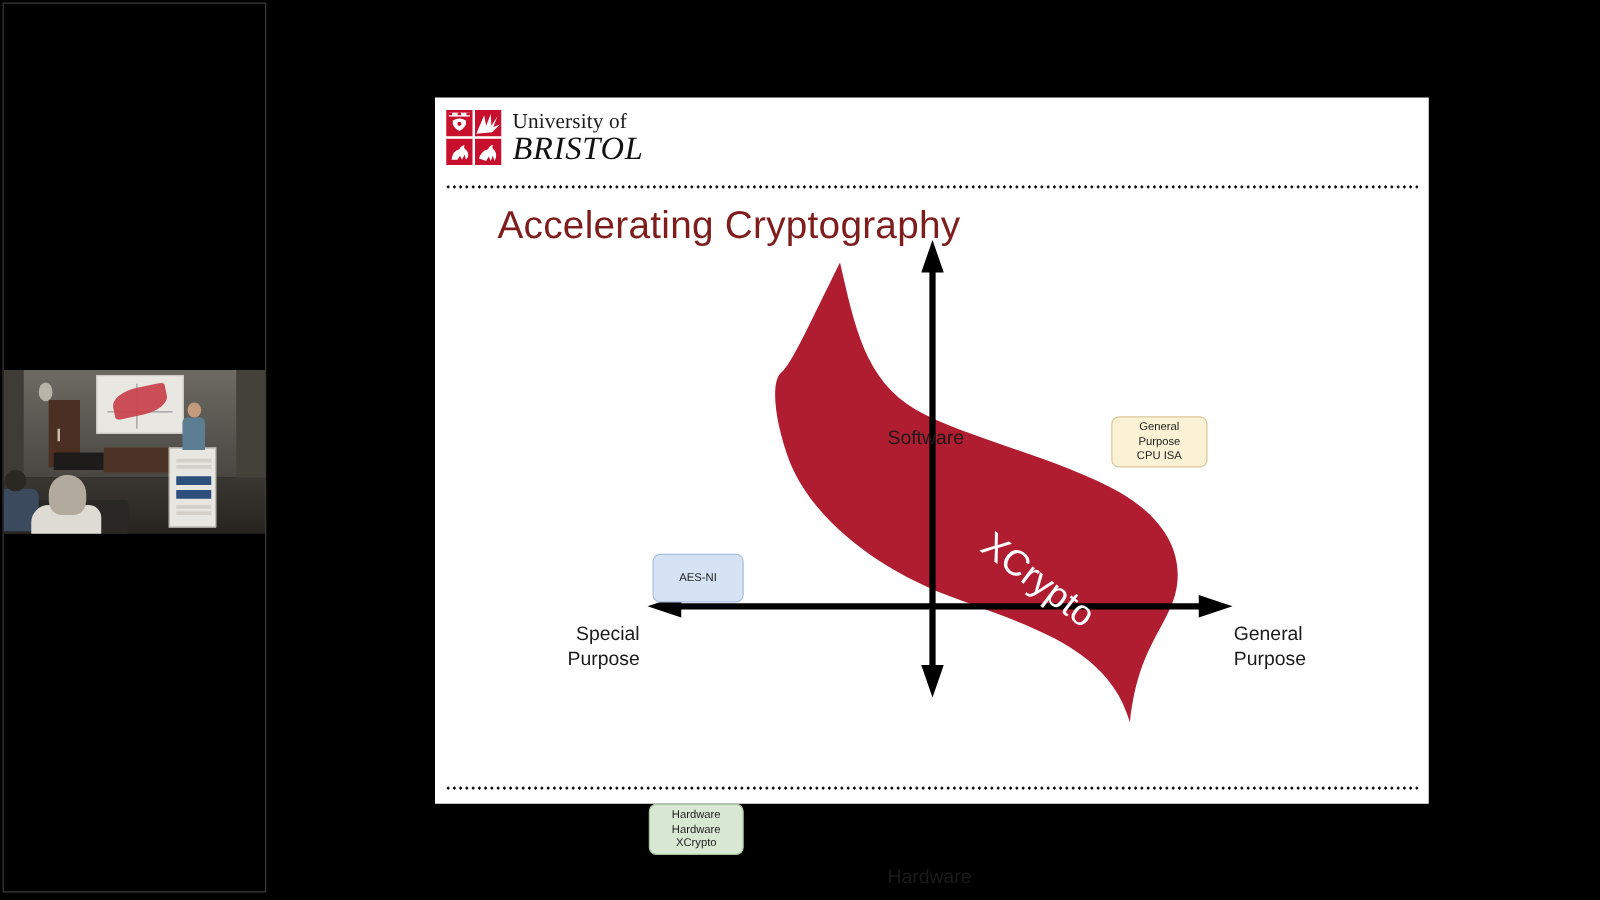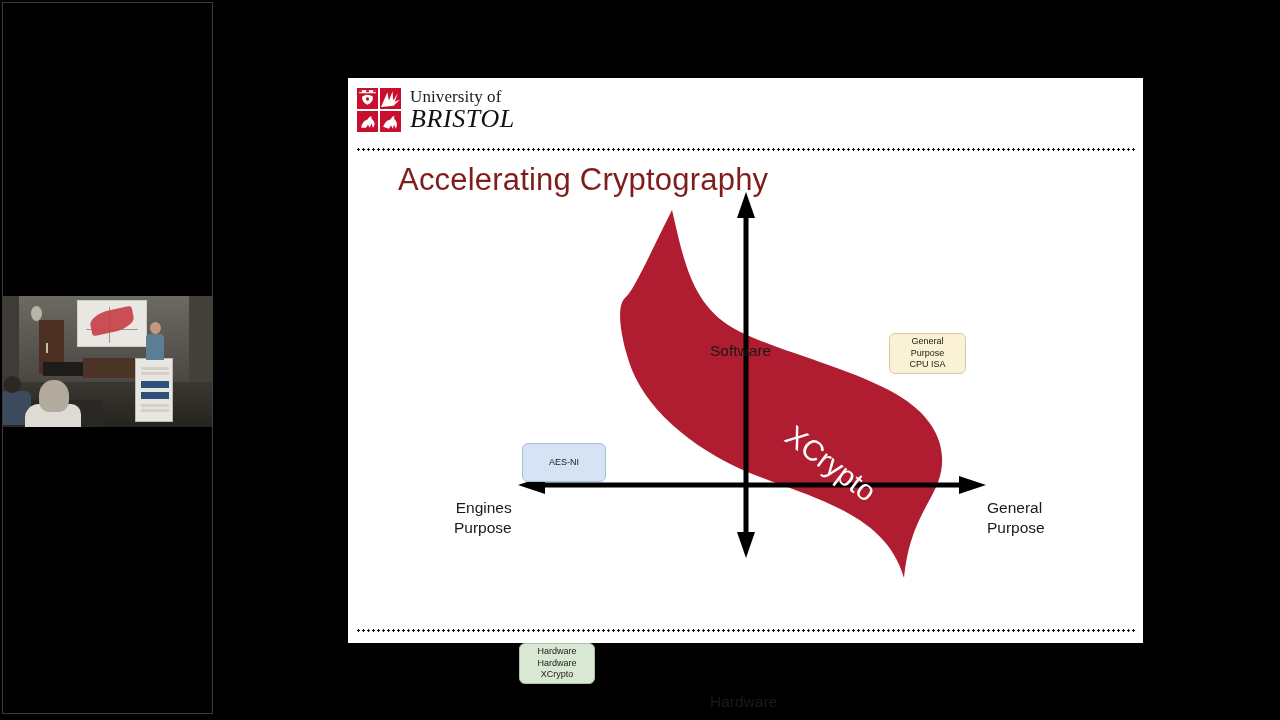--- a/index.html
+++ b/index.html
@@ -284,21 +284,21 @@
     line-height: 1.32;
     color: #1a1a1a;
     padding: 3px 4px;
   }
   #callout-gp-cpu-isa {
     left: 541px; top: 145px; width: 77px; height: 41px;
     background: #fbf2d5;
     border: 1px solid #d9c89a;
   }
   #callout-aes-ni {
-    left: 174px; top: 255px; width: 84px; height: 39px;
+    left: 174px; top: 255px; width: 73px; height: 39px;
     background: #d6e3f5;
     border: 1px solid #a8bedd;
   }
   #callout-dedicated-hw {
     left: 171px; top: 455px; width: 76px; height: 41px;
     background: #d9e8d3;
     border: 1px solid #a9c5a0;
   }
 </style>
 </head>
@@ -415,21 +415,21 @@
           <polygon points="638,297 611,288 611,306" fill="#000000"></polygon>
         </g>
 
         <text x="435" y="252" fill="#ffffff" font-family="Liberation Sans, sans-serif" font-size="29" transform="rotate(37 435 252)">XCrypto</text>
       </svg>
 
       <div class="axis-label" id="label-software">Software</div>
       <div class="axis-label" id="label-hardware">Hardware</div>
 
       <div class="axis-label" id="label-special">
-        <div>Engines</div>
+        <div>Special</div>
         <div>Purpose</div>
       </div>
 
       <div class="axis-label" id="label-general">
         <div>General</div>
         <div>Purpose</div>
       </div>
 
       <div class="callout" id="callout-gp-cpu-isa">
         <div>

